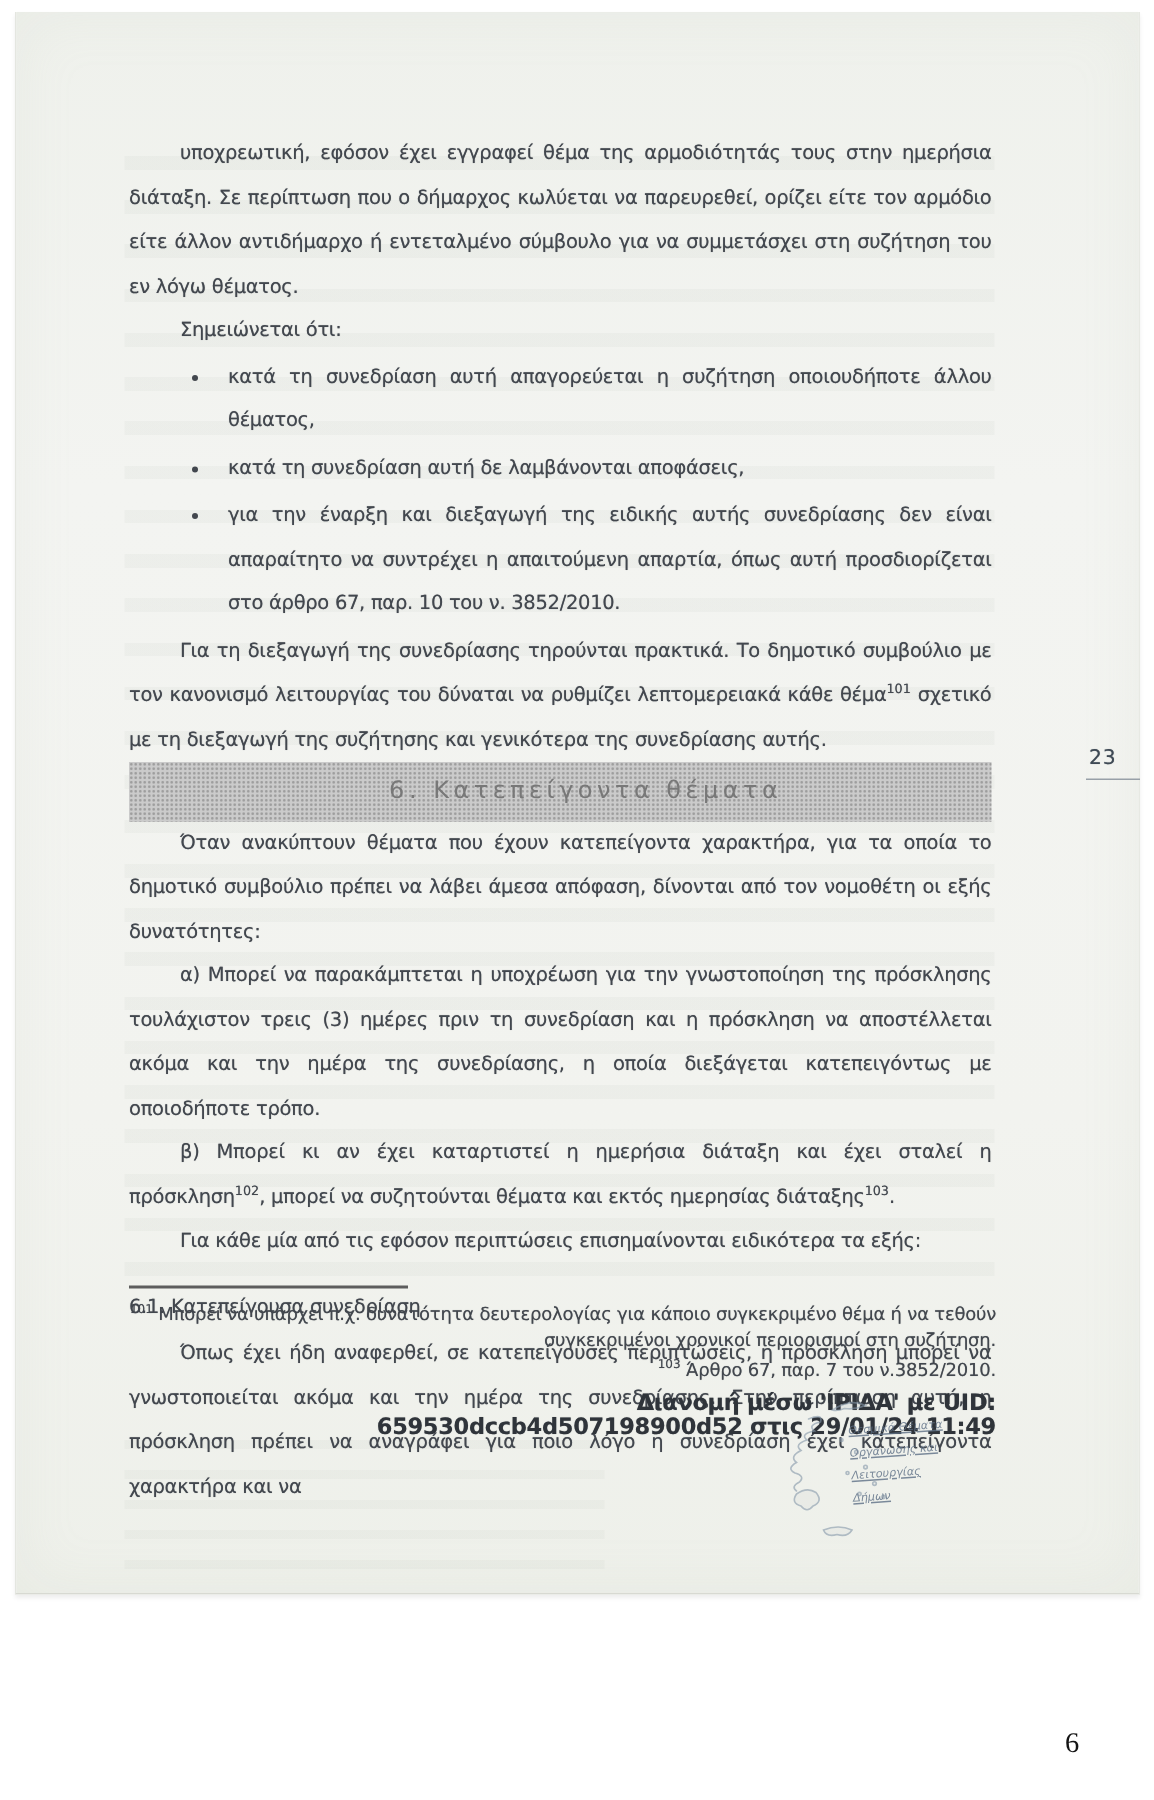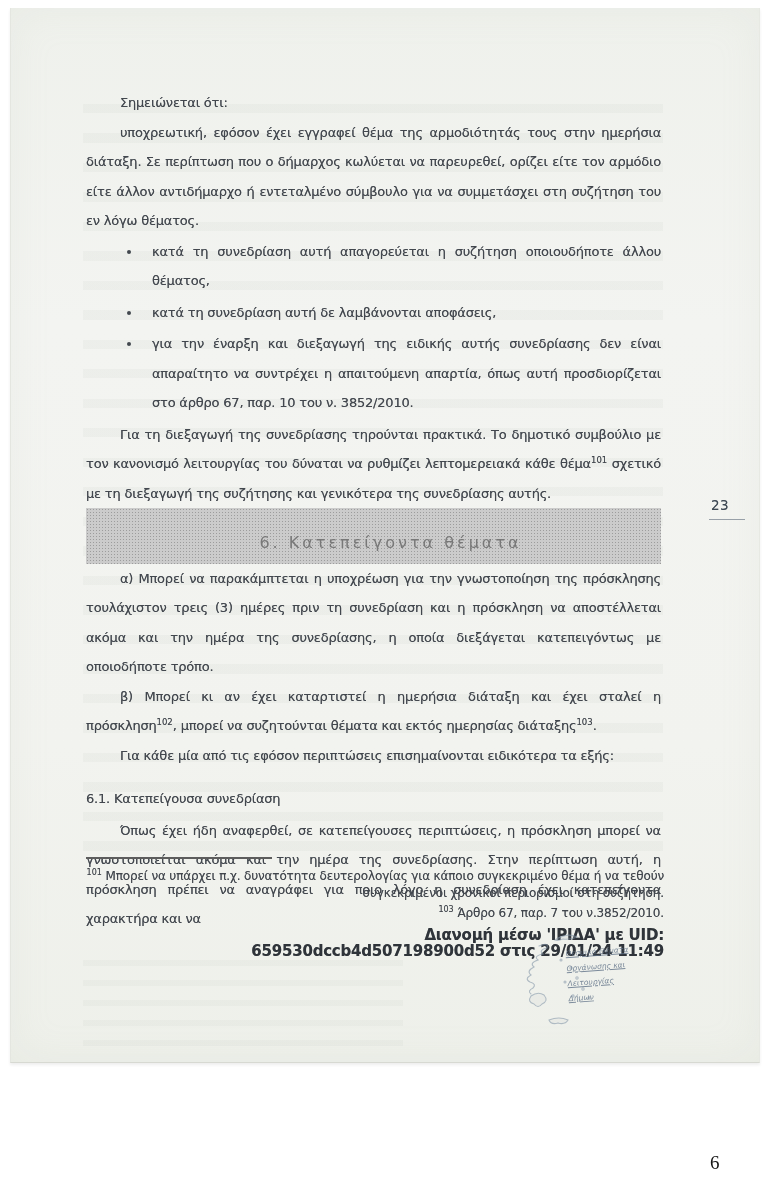--- a/index.html
+++ b/index.html
@@ -38,31 +38,31 @@
     text-shadow:0 0 .5px rgba(66,71,78,.65);
   }
   .content p{margin:0;text-indent:34px;}
   .no-indent{text-indent:0 !important;}
   ul.bullets{margin:1px 0 1px 0;padding-left:56px;}
   ul.bullets li{padding-left:10px;margin:0 0 2px 0;text-align:justify;}
   sup{font-size:8.5px;letter-spacing:0;line-height:0;}
   .subhead{font-weight:normal;margin-top:14px !important;margin-bottom:2px !important;}
   
   .secbar{
-    margin:15px 0 13px 10px;padding:20px 0 6px;
+    margin:15px 0 13px 10px;padding:4px 0 6px;
     text-align:center;
     background-color:#cbcbcb;
     background-image:radial-gradient(rgba(110,110,110,.5) .8px, transparent .9px);
     background-size:3px 3px;
     color:#787878;font-size:16px;letter-spacing:3px;
     text-indent:0;text-shadow:none;
   }
   
   .margin-note{
-    position:absolute;left:698px;top:489px;
+    position:absolute;left:713px;top:489px;
     font-size:13.5px;color:#3f4a55;letter-spacing:.5px;
     padding:0 16px 6px 2px;border-bottom:1px solid #98a0a8;
     text-shadow:0 0 .5px rgba(63,74,85,.6);
   }
   
   .fncluster{
     position:absolute;left:75px;top:849px;width:578px;
     color:#42474e;font-size:12px;line-height:16.5px;letter-spacing:-.15px;
     text-shadow:0 0 .5px rgba(66,71,78,.6);
     text-align:right;
@@ -90,31 +90,32 @@
   }
 </style>
 </head>
 <body>
 
 <div class="scan">
   <div class="ghost"></div>
   <div class="ghost2"></div>
 
   <div class="content">
+    <p>υποχρεωτική, εφόσον έχει εγγραφεί θέμα της αρμοδιότητάς τους στην ημερήσια διάταξη. Σε περίπτωση που ο δήμαρχος κωλύεται να παρευρεθεί, ορίζει είτε τον αρμόδιο είτε άλλον αντιδήμαρχο ή εντεταλμένο σύμβουλο για να συμμετάσχει στη συζήτηση του εν λόγω θέματος.</p>
     <p>Σημειώνεται ότι:</p>
-    <p>υποχρεωτική, εφόσον έχει εγγραφεί θέμα της αρμοδιότητάς τους στην ημερήσια διάταξη. Σε περίπτωση που ο δήμαρχος κωλύεται να παρευρεθεί, ορίζει είτε τον αρμόδιο είτε άλλον αντιδήμαρχο ή εντεταλμένο σύμβουλο για να συμμετάσχει στη συζήτηση του εν λόγω θέματος.</p>
     <ul class="bullets">
       <li>κατά τη συνεδρίαση αυτή απαγορεύεται η συζήτηση οποιουδήποτε άλλου θέματος,</li>
       <li>κατά τη συνεδρίαση αυτή δε λαμβάνονται αποφάσεις,</li>
       <li>για την έναρξη και διεξαγωγή της ειδικής αυτής συνεδρίασης δεν είναι απαραίτητο να συντρέχει η απαιτούμενη απαρτία, όπως αυτή προσδιορίζεται στο άρθρο 67, παρ. 10 του ν. 3852/2010.</li>
     </ul>
     <p><span>Για τη διεξαγωγή της συνεδρίασης τηρούνται πρακτικά. Το δημοτικό συμβούλιο με τον κανονισμό λειτουργίας του δύναται να ρυθμίζει λεπτομερειακά κάθε θέμα</span><sup>101</sup><span> σχετικό με τη διεξαγωγή της συζήτησης και γενικότερα της συνεδρίασης αυτής.</span></p>
 
     <p class="secbar">6. Κατεπείγοντα θέματα</p>
 
+    <p>Όταν ανακύπτουν θέματα που έχουν κατεπείγοντα χαρακτήρα, για τα οποία το δημοτικό συμβούλιο πρέπει να λάβει άμεσα απόφαση, δίνονται από τον νομοθέτη οι εξής δυνατότητες:</p>
     <p>α) Μπορεί να παρακάμπτεται η υποχρέωση για την γνωστοποίηση της πρόσκλησης τουλάχιστον τρεις (3) ημέρες πριν τη συνεδρίαση και η πρόσκληση να αποστέλλεται ακόμα και την ημέρα της συνεδρίασης, η οποία διεξάγεται κατεπειγόντως με οποιοδήποτε τρόπο.</p>
     <p><span>β) Μπορεί κι αν έχει καταρτιστεί η ημερήσια διάταξη και έχει σταλεί η πρόσκληση</span><sup>102</sup><span>, μπορεί να συζητούνται θέματα και εκτός ημερησίας διάταξης</span><sup>103</sup><span>.</span></p>
     <p>Για κάθε μία από τις εφόσον περιπτώσεις επισημαίνονται ειδικότερα τα εξής:</p>
 
     <p class="subhead no-indent">6.1. Κατεπείγουσα συνεδρίαση</p>
     <p>Όπως έχει ήδη αναφερθεί, σε κατεπείγουσες περιπτώσεις, η πρόσκληση μπορεί να γνωστοποιείται ακόμα και την ημέρα της συνεδρίασης. Στην περίπτωση αυτή, η πρόσκληση πρέπει να αναγράφει για ποιο λόγο η συνεδρίαση έχει κατεπείγοντα χαρακτήρα και να</p>
   </div>
 
   <div class="margin-note">23</div>
 

